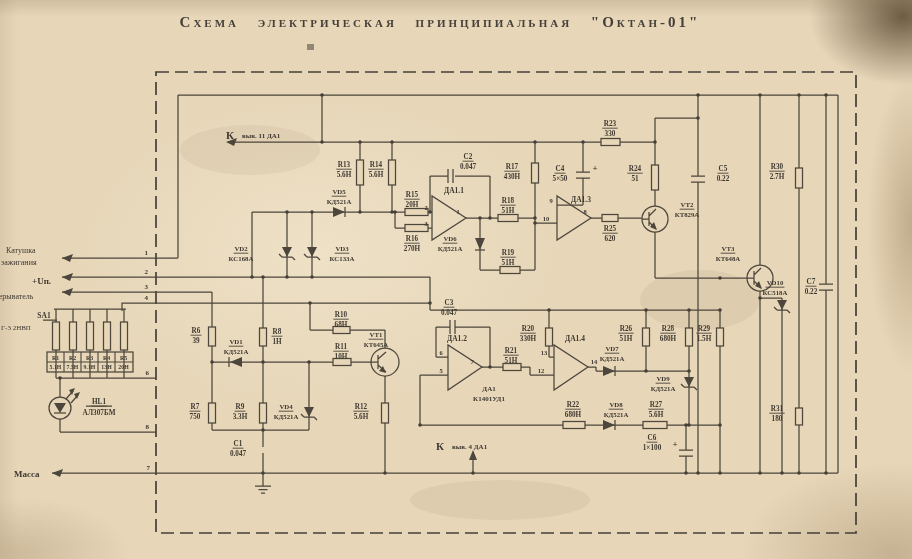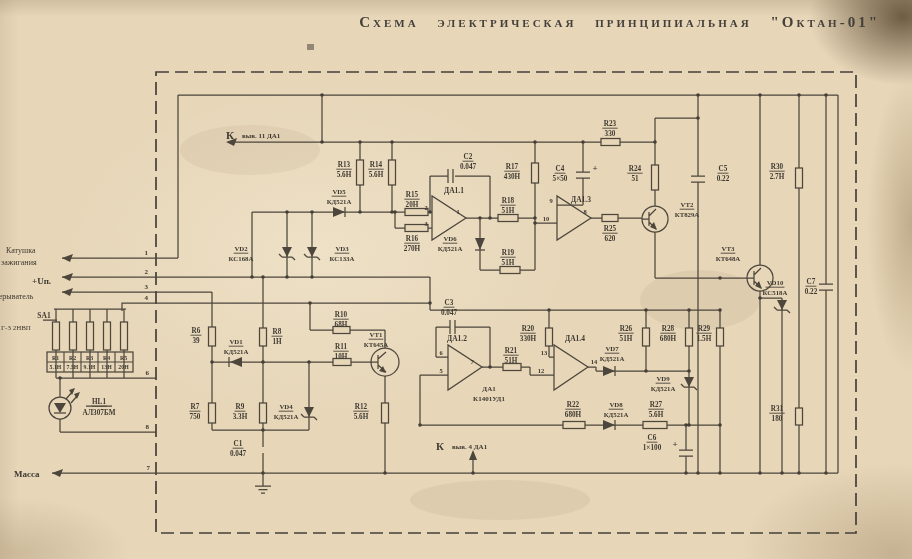--- a/index.html
+++ b/index.html
@@ -10,21 +10,21 @@
       radial-gradient(ellipse 130px 95px at 99% 3%, rgba(80,62,38,.8), rgba(80,62,38,0) 72%),
       radial-gradient(ellipse 60px 200px at 100% 40%, rgba(120,95,60,.35), rgba(120,95,60,0) 75%),
       radial-gradient(ellipse 220px 130px at 98% 99%, rgba(120,95,60,.30), rgba(120,95,60,0) 70%),
       radial-gradient(ellipse 160px 80px at 2% 99%, rgba(110,88,55,.22), rgba(110,88,55,0) 70%),
       radial-gradient(ellipse 400px 260px at 35% 45%, rgba(255,250,232,.30), rgba(255,250,232,0) 65%),
       linear-gradient(to bottom, rgba(105,85,55,.18), rgba(105,85,55,0) 3%),
       linear-gradient(to right, rgba(105,85,55,.10), rgba(105,85,55,0) 2%);
     font-family:"Liberation Serif", serif;
   }
   .title{
-    position:absolute;top:14px;left:0;width:880px;text-align:right;
+    position:absolute;top:14px;left:0;width:880px;text-align:center;
     font-family:"Liberation Serif",serif;font-weight:bold;font-size:15px;
     color:#44403a;letter-spacing:3px;word-spacing:12px;font-variant:small-caps;
   }
   svg{position:absolute;top:0;left:0;}
   .w{stroke:#4c463c;stroke-width:1.25;fill:none;}
   .w2{stroke:#4c463c;stroke-width:1.1;fill:none;}
   .dash{stroke:#45403a;stroke-width:1.7;fill:none;stroke-dasharray:13 6;}
   .sym{stroke:#4c463c;stroke-width:1.25;fill:#e7d6b8;}
   .symo{stroke:#4c463c;stroke-width:1.25;fill:none;}
   .fillink{fill:#4c463c;stroke:none;}

